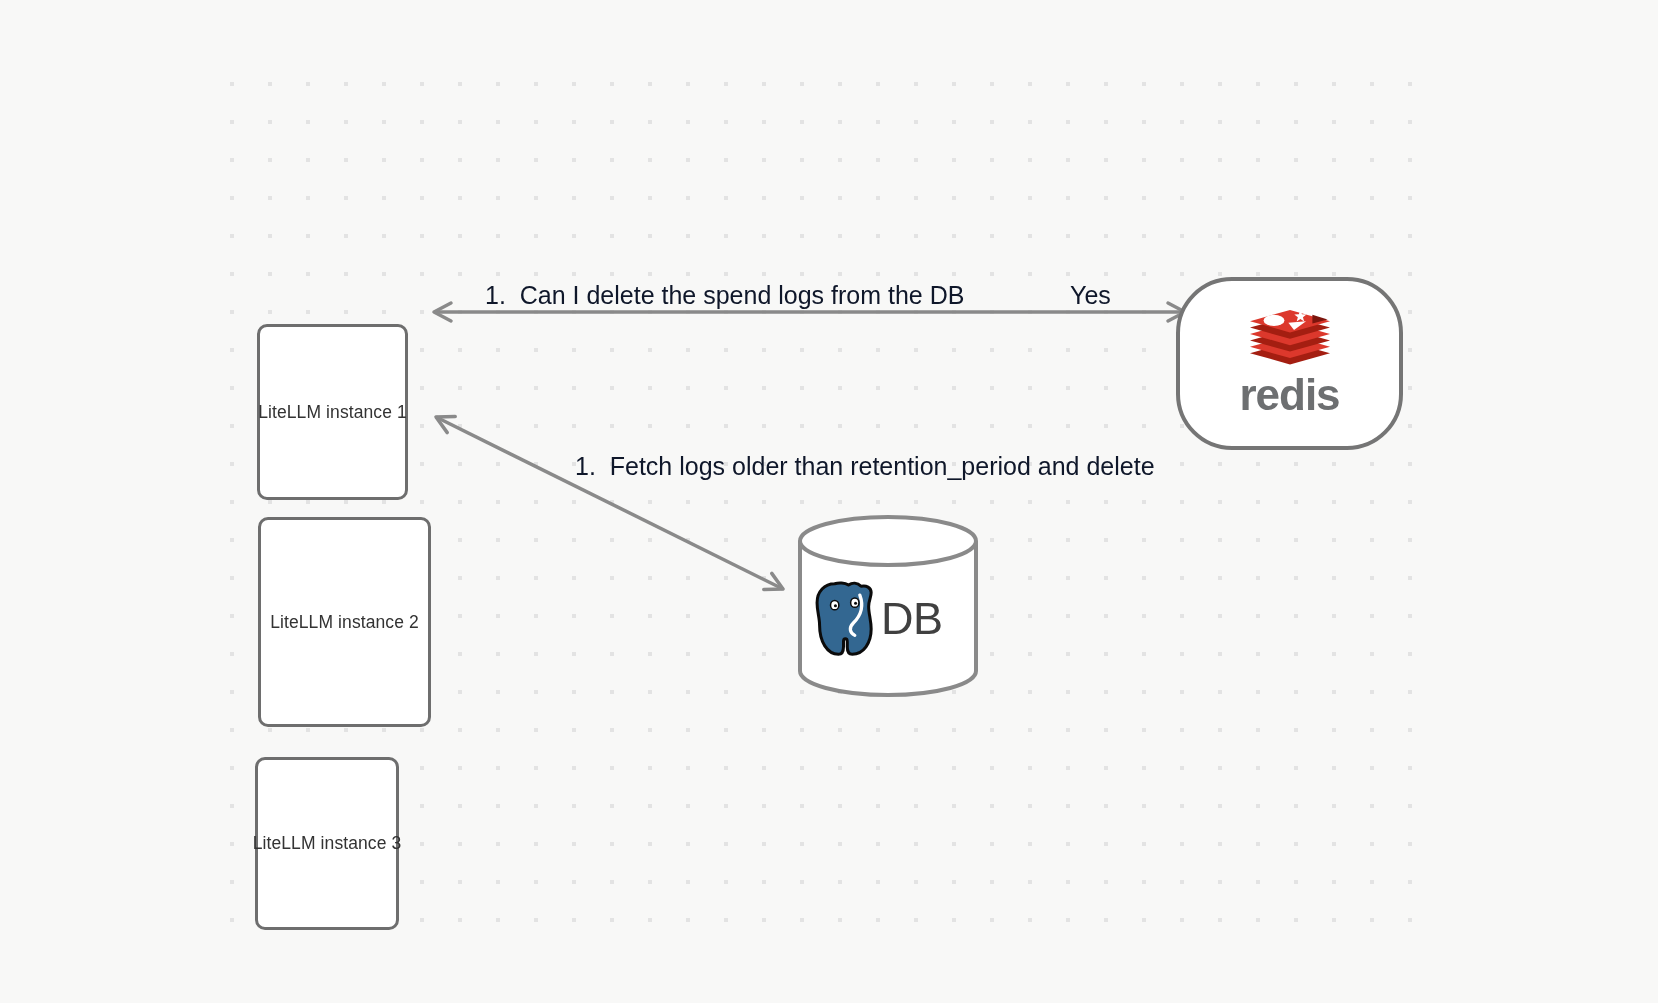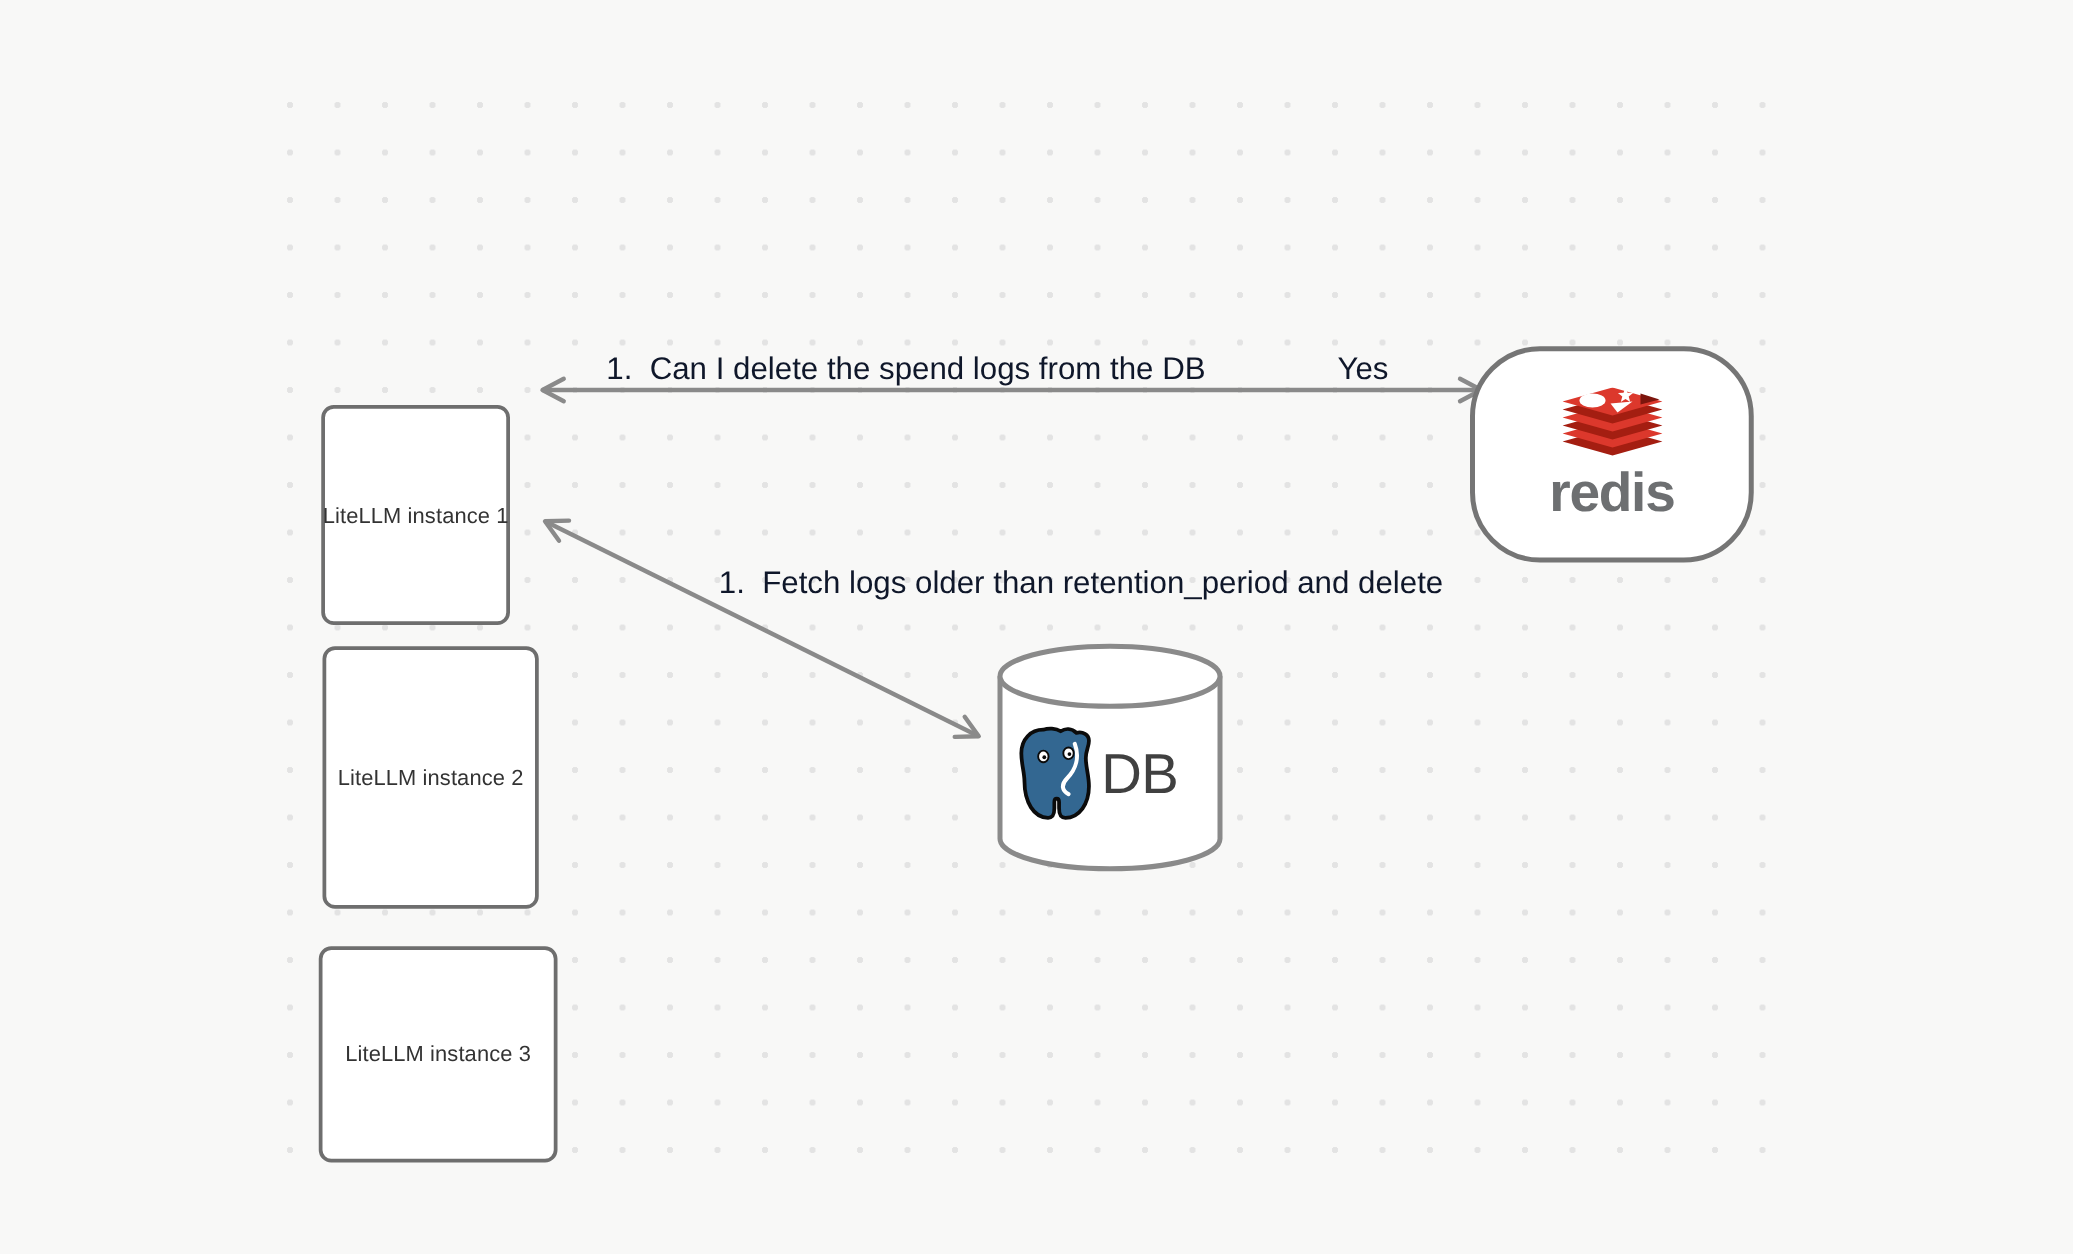--- a/index.html
+++ b/index.html
@@ -18,21 +18,21 @@
   .node{
     position:absolute;box-sizing:border-box;background:#ffffff;
     border:3.5px solid #6e6e6e;border-radius:10px;
     display:flex;align-items:center;justify-content:center;
   }
   .inst-label{
     font-size:17.5px;color:#333333;letter-spacing:.1px;white-space:pre;
   }
   .box1{left:257px;top:276px;width:151px;height:176px;margin-top:48px;}
   .box2{left:258px;top:517px;width:173px;height:210px;}
-  .box3{left:255px;top:757px;width:191px;height:173px;}
+  .box3{left:255px;top:757px;width:144px;height:173px;}
   .redis-node{
     left:1176px;top:277px;width:227px;height:173px;
     border-radius:56px;border-width:4px;border-color:#757575;
     flex-direction:column;gap:1px;
   }
   .redis-word{
     font-size:44px;font-weight:700;color:#6d6f71;line-height:1;
     letter-spacing:-1px;margin-top:-2px;
   }
   .edge-label{

